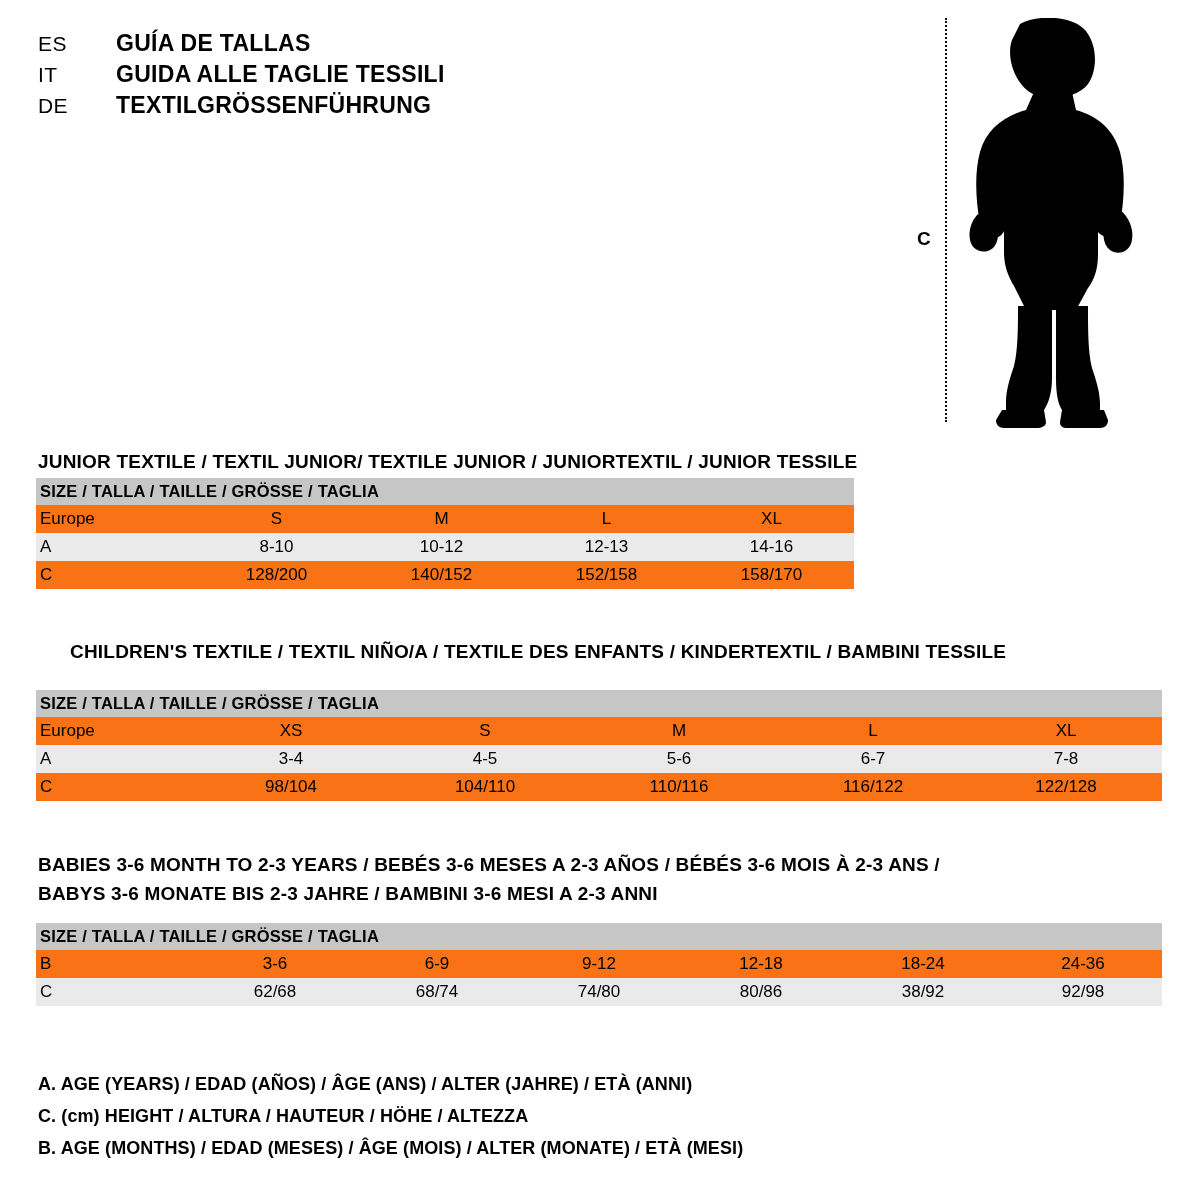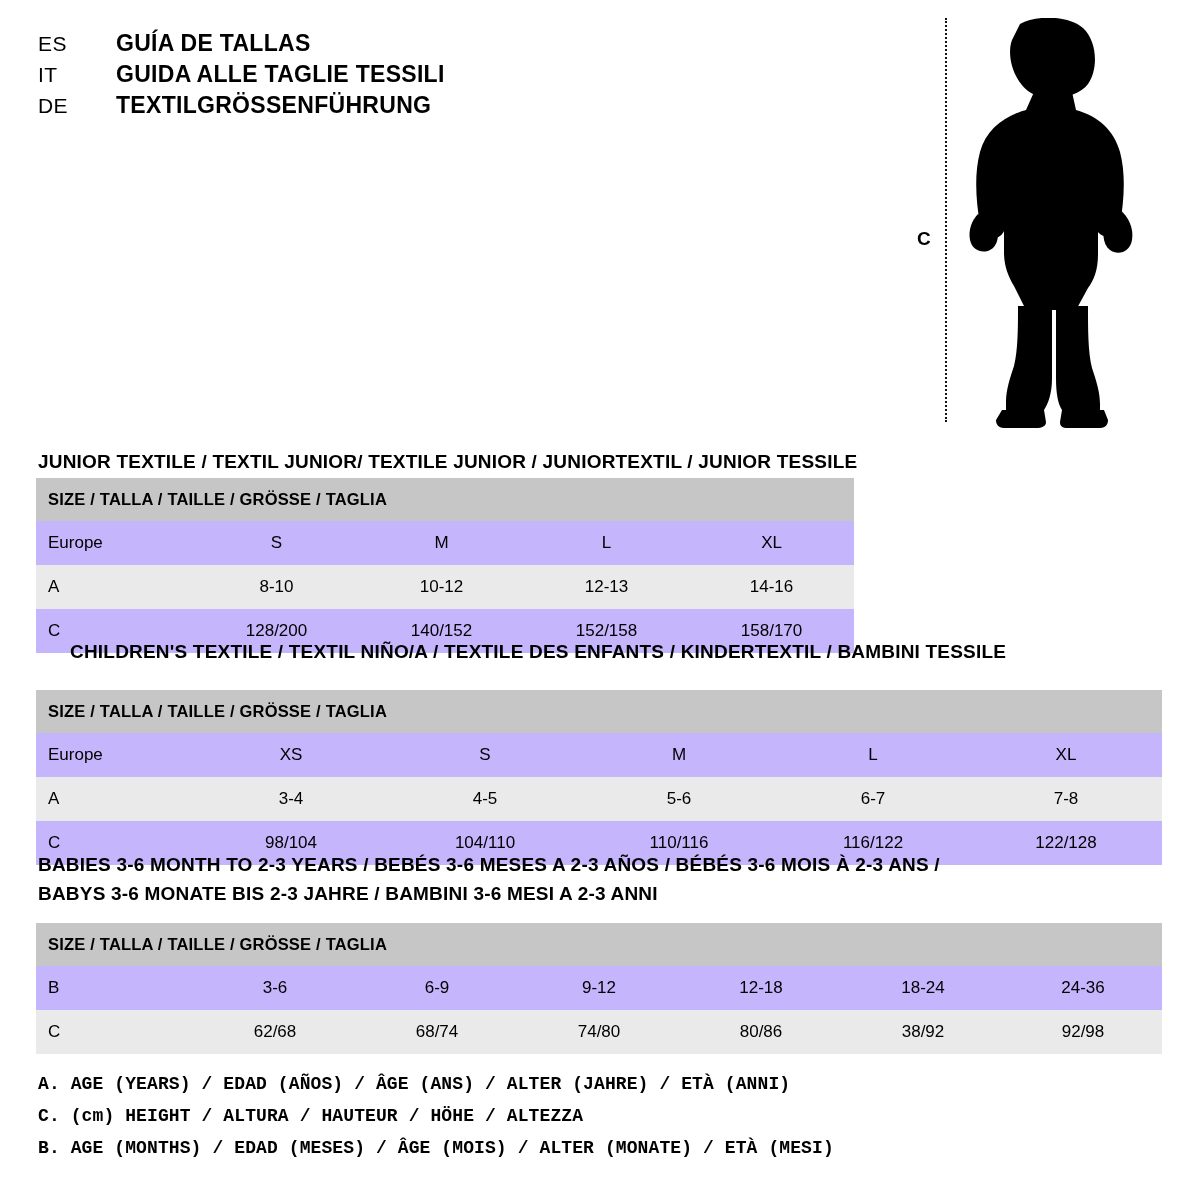--- a/index.html
+++ b/index.html
@@ -87,57 +87,56 @@
   }
 
   
   table.size-table {
     position: absolute;
     border-collapse: collapse;
     font-size: 17px;
     table-layout: fixed;
   }
   table.size-table td {
-    padding: 12px;
+    padding: 4px;
     height: 14px;
     vertical-align: middle;
   }
   .hdr-band td {
     background: #c6c6c6;
     font-weight: 700;
     font-size: 16.5px;
     letter-spacing: 0.2px;
     padding-left: 8px;
   }
   .row-shade td {
     background: #eaeaea;
   }
   .row-plain td {
-    background: #c4b5fd;
+    background: #f97316;
   }
   .cell-label {
     padding-left: 8px;
     text-align: left;
     font-weight: 400;
   }
   .cell-val {
     text-align: center;
     font-weight: 400;
   }
 
   
   .legend {
     position: absolute;
     left: 38px;
     top: 1068px;
     font-size: 18px;
     font-weight: 700;
     letter-spacing: 0.1px;
     line-height: 32px;
-    font-family: Liberation Mono, monospace;
   }
   .legend div { white-space: nowrap; }
 </style>
 </head>
 <body>
 
 <div class="page">
 
   <div class="lang-block">
     <div class="lang-row">

